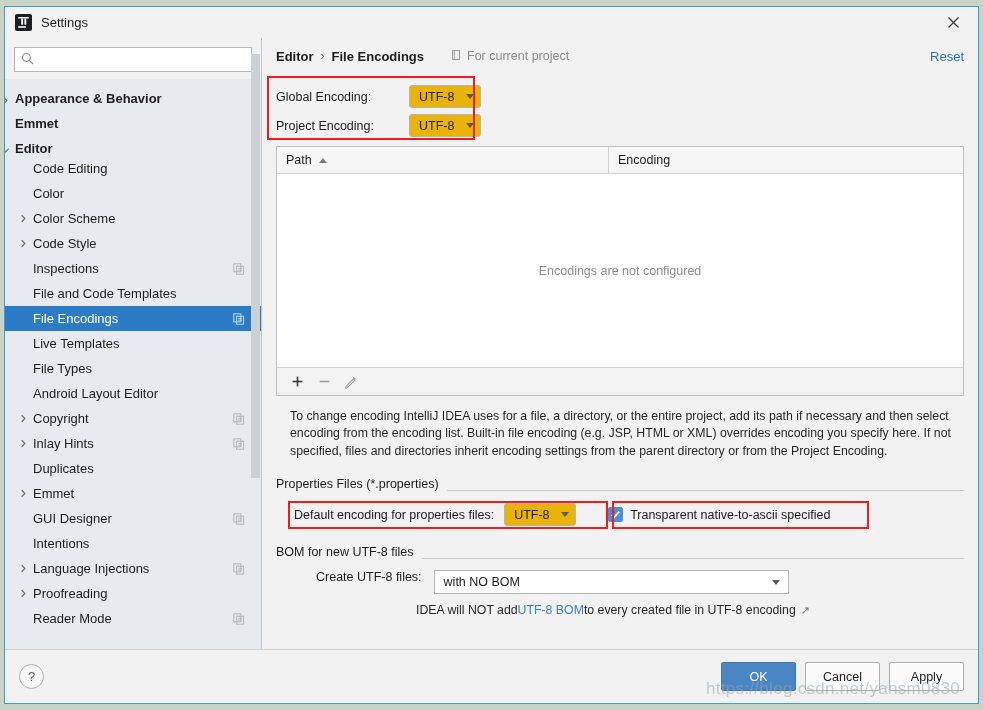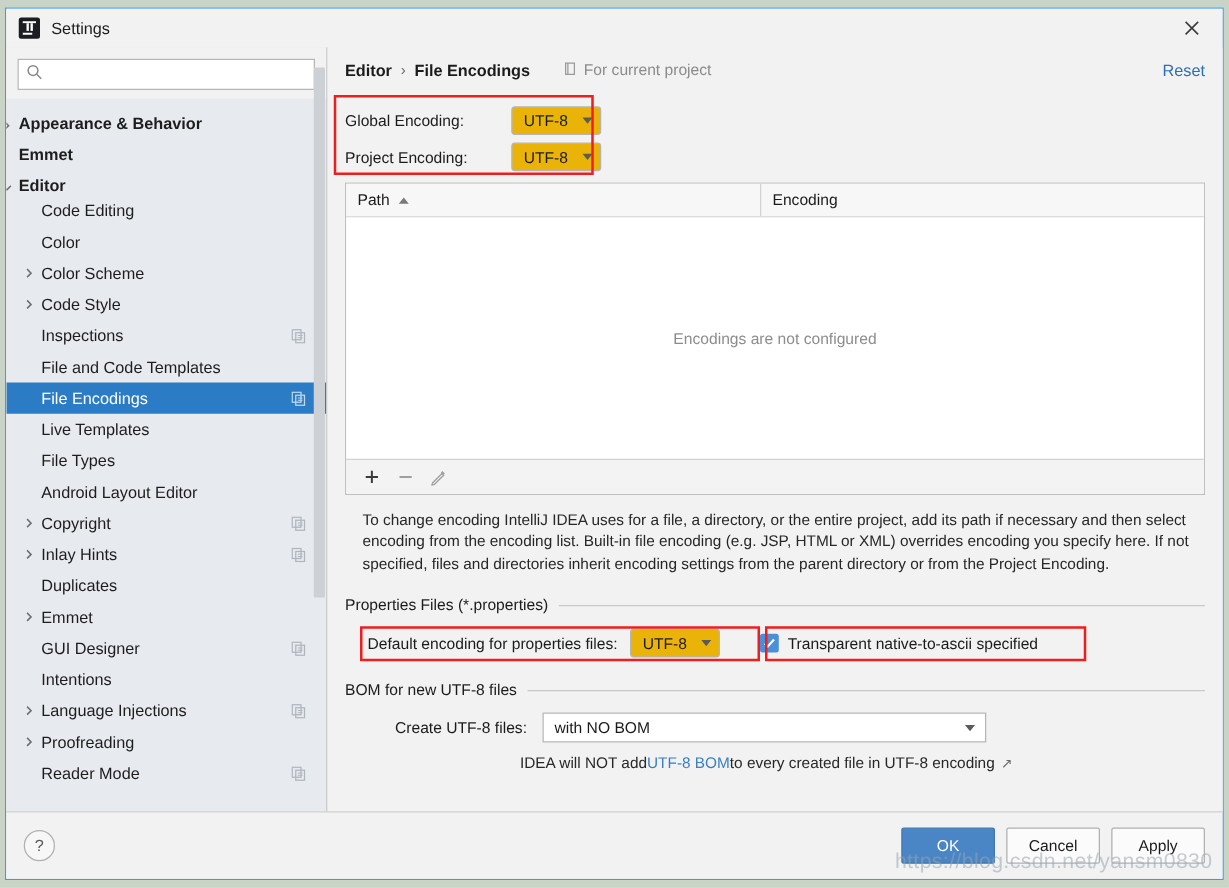--- a/index.html
+++ b/index.html
@@ -257,21 +257,21 @@
   .tb-btn.disabled { opacity: .45; cursor: default; }
   .tb-btn svg { display:block; }
   .desc {
     font-size: 12.3px;
     color: #272727;
     line-height: 1.42;
     padding: 12px 10px 0 14px;
   }
   
   .group-head {
-    display: flex; align-items: center;
+    display: flex; align-items: flex-end;
     margin-top: 17px;
     font-size: 12.5px; color: #1b1b1b;
   }
   .group-head .gline {
     flex: 1; height: 1px; background: #c9c9c9; margin-left: 8px;
   }
   .prop-row {
     position: relative;
     display: flex; align-items: center;
     margin-top: 10px;
@@ -288,21 +288,21 @@
     width: 15px; height: 15px;
     border: 1px solid #4a90d9;
     border-radius: 2px;
     background: #4a90d9;
     display: flex; align-items: center; justify-content: center;
     margin-right: 7px;
     box-sizing: border-box;
   }
   .chk-label { font-size: 12.5px; color: #1b1b1b; }
   .bom-row {
-    display: flex; align-items: center;
+    display: flex; align-items: flex-start;
     margin-top: 11px;
     padding-left: 40px;
   }
   .bom-label { font-size: 12.5px; color: #1b1b1b; margin-right: 12px; }
   .combo-wide {
     height: 24px;
     width: 355px;
     background: #ffffff;
     border: 1px solid #b5b5b5;
     display: inline-flex; align-items: center;
@@ -353,21 +353,21 @@
     display: inline-flex; align-items: center; justify-content: center;
     cursor: pointer;
   }
   .btn.primary {
     background: #4a86c5;
     border-color: #3f79b5;
     color: #ffffff;
   }
   .watermark {
     position: absolute;
-    right: 8px; bottom: 4px;
+    right: 18px; bottom: 4px;
     font-size: 17px;
     color: rgba(150,165,175,0.55);
     letter-spacing: .3px;
     pointer-events: none;
     white-space: nowrap;
   }
 </style>
 </head>
 <body>
 

